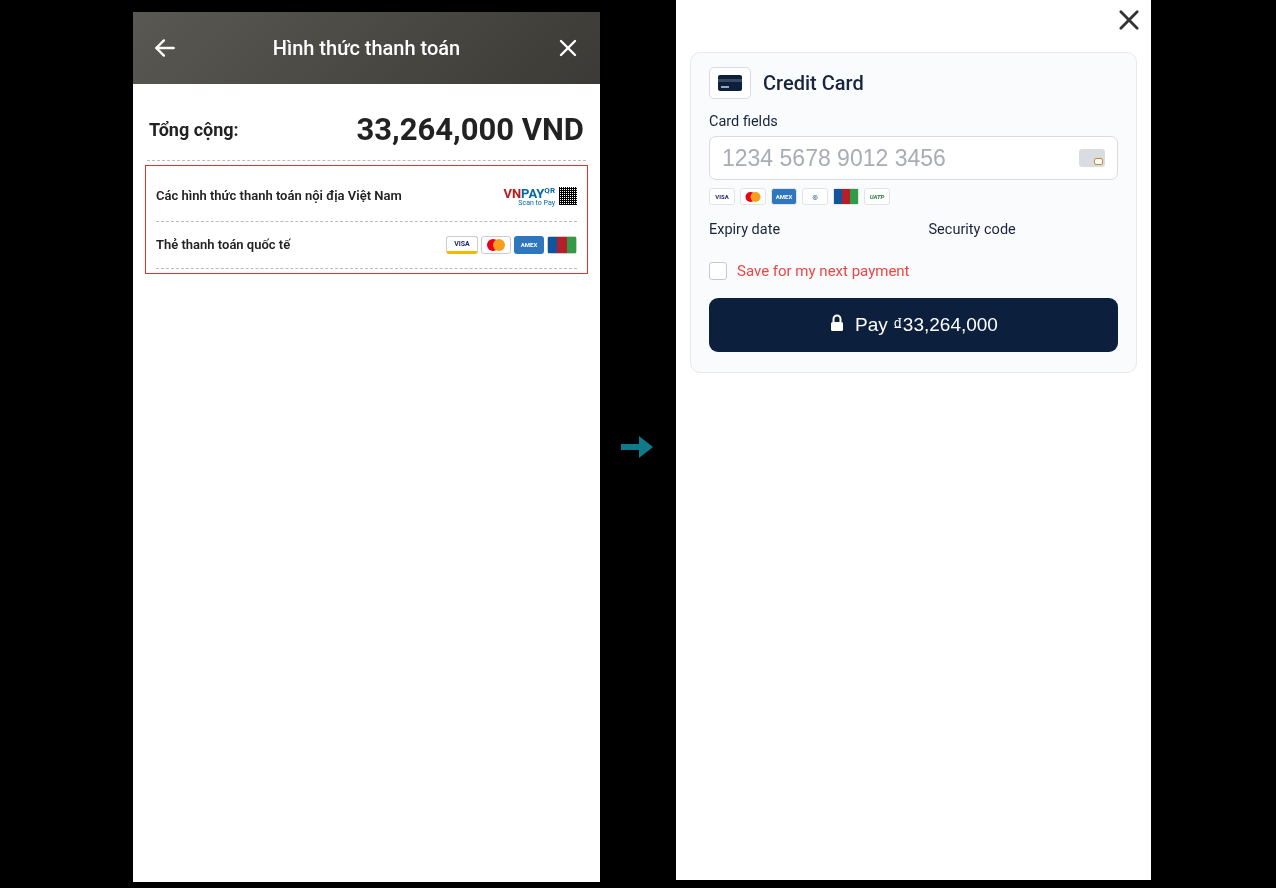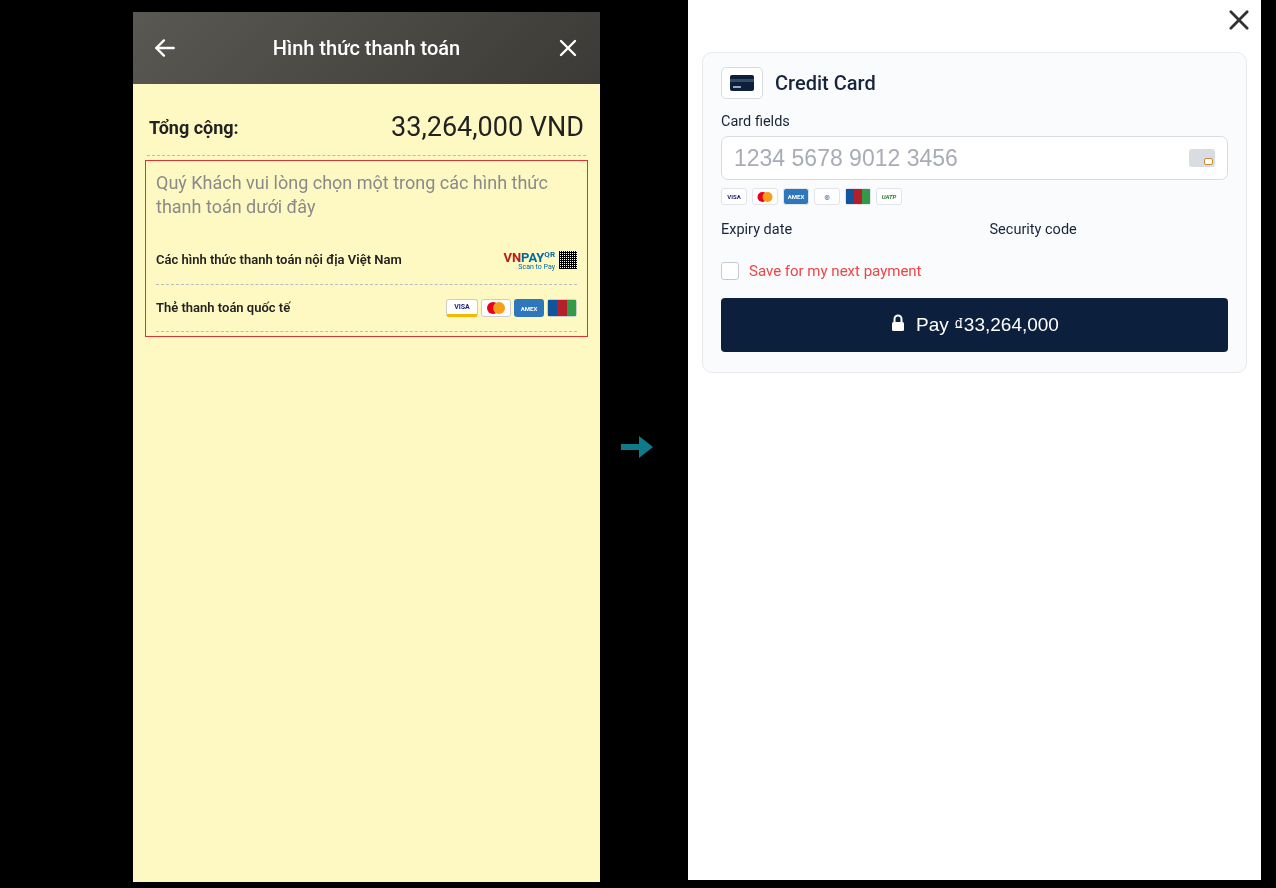--- a/index.html
+++ b/index.html
@@ -12,21 +12,21 @@
     overflow: hidden;
   }
 
   
   .left-screen {
     position: absolute;
     left: 133px;
     top: 12px;
     width: 467px;
     height: 870px;
-    background: #fef9c3;
+    background: #ffffff;
     display: flex;
     flex-direction: column;
   }
   .left-header {
     height: 72px;
     background: linear-gradient(135deg, #5a5852, #3c3a36);
     display: flex;
     align-items: center;
     justify-content: space-between;
     padding: 0 14px;
@@ -40,21 +40,21 @@
   }
   .icon-btn { width: 36px; height: 36px; display: flex; align-items: center; justify-content: center; cursor: pointer; }
   .left-body { padding: 0 10px; }
   .total-row {
     display: flex;
     justify-content: space-between;
     align-items: center;
     padding: 27px 6px 12px;
   }
   .total-label { font-size: 18px; font-weight: 700; color: #222; }
-  .total-value { font-size: 27px; font-weight: 400; color: #222; }
+  .total-value { font-size: 31px; font-weight: 700; color: #222; }
   .dotted-hr { border: 0; border-top: 1px dashed #bbb; margin: 0 4px 4px; }
 
   .red-box {
     border: 1px solid #d33;
     margin: 4px 2px;
     padding: 6px 10px 4px;
   }
   .instruction {
     color: #8a8a8a;
     font-size: 18px;
@@ -106,24 +106,23 @@
     position: absolute;
     left: 621px;
     top: 434px;
   }
 
   
   .right-screen {
     position: absolute;
     left: 676px;
     top: 0;
-    width: 573px;
+    width: 475px;
     height: 880px;
     background: #fff;
-    margin-left: 12px;
   }
   .right-close {
     position: absolute;
     right: 8px;
     top: 6px;
     cursor: pointer;
   }
   .card-panel {
     margin: 52px 14px 0;
     background: #fafbfc;
@@ -176,21 +175,21 @@
   .two-col > div { flex: 1; }
   .save-row { display: flex; align-items: center; gap: 10px; margin: 18px 0 18px; }
   .check-box { width: 18px; height: 18px; border: 1px solid #c5c9d1; border-radius: 3px; background: #fff; cursor: pointer; }
   .save-label { font-size: 15px; color: #ef4444; }
   .pay-btn {
     width: 100%;
     height: 54px;
     background: #0c1f3d;
     color: #fff;
     border: none;
-    border-radius: 4px;
+    border-radius: 9px;
     display: flex;
     align-items: center;
     justify-content: center;
     gap: 10px;
     font-size: 19px;
     font-weight: 400;
     cursor: pointer;
   }
   .card-mini {
     width: 28px; height: 18px; border-radius: 3px; background: #d9dce1;
@@ -223,21 +222,20 @@
   </div>
 
   <div class="left-body">
     <div class="total-row">
       <span class="total-label">Tổng cộng:</span>
       <span class="total-value">33,264,000 VND</span>
     </div>
     <hr class="dotted-hr">
 
     <div class="red-box">
-      <div class="instruction">Quý Khách vui lòng chọn một trong các hình thức thanh toán dưới đây</div>
 
       <div class="method-row">
         <div class="method-name">Các hình thức thanh toán nội địa Việt Nam</div>
         <div class="method-logos">
           <div style="display:flex;align-items:center;gap:4px;">
             <div style="line-height:0.9;">
               <span class="vnpay-text">VN</span><span class="vnpay-qr">PAY<sup style="font-size:8px">QR</sup></span>
               <span class="vnpay-sub">Scan to Pay</span>
             </div>
             <div class="qr-mini"></div>

